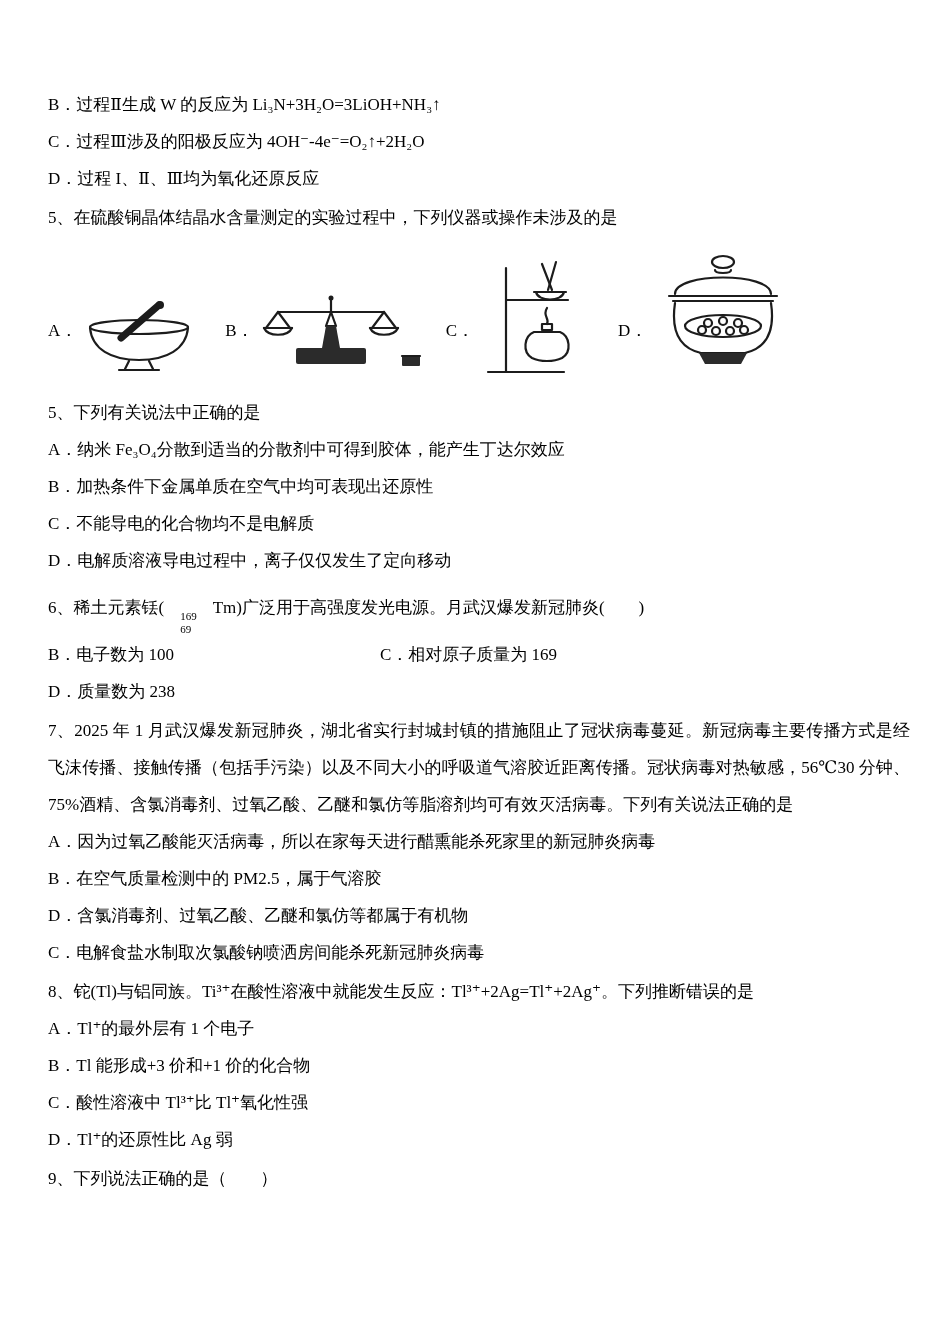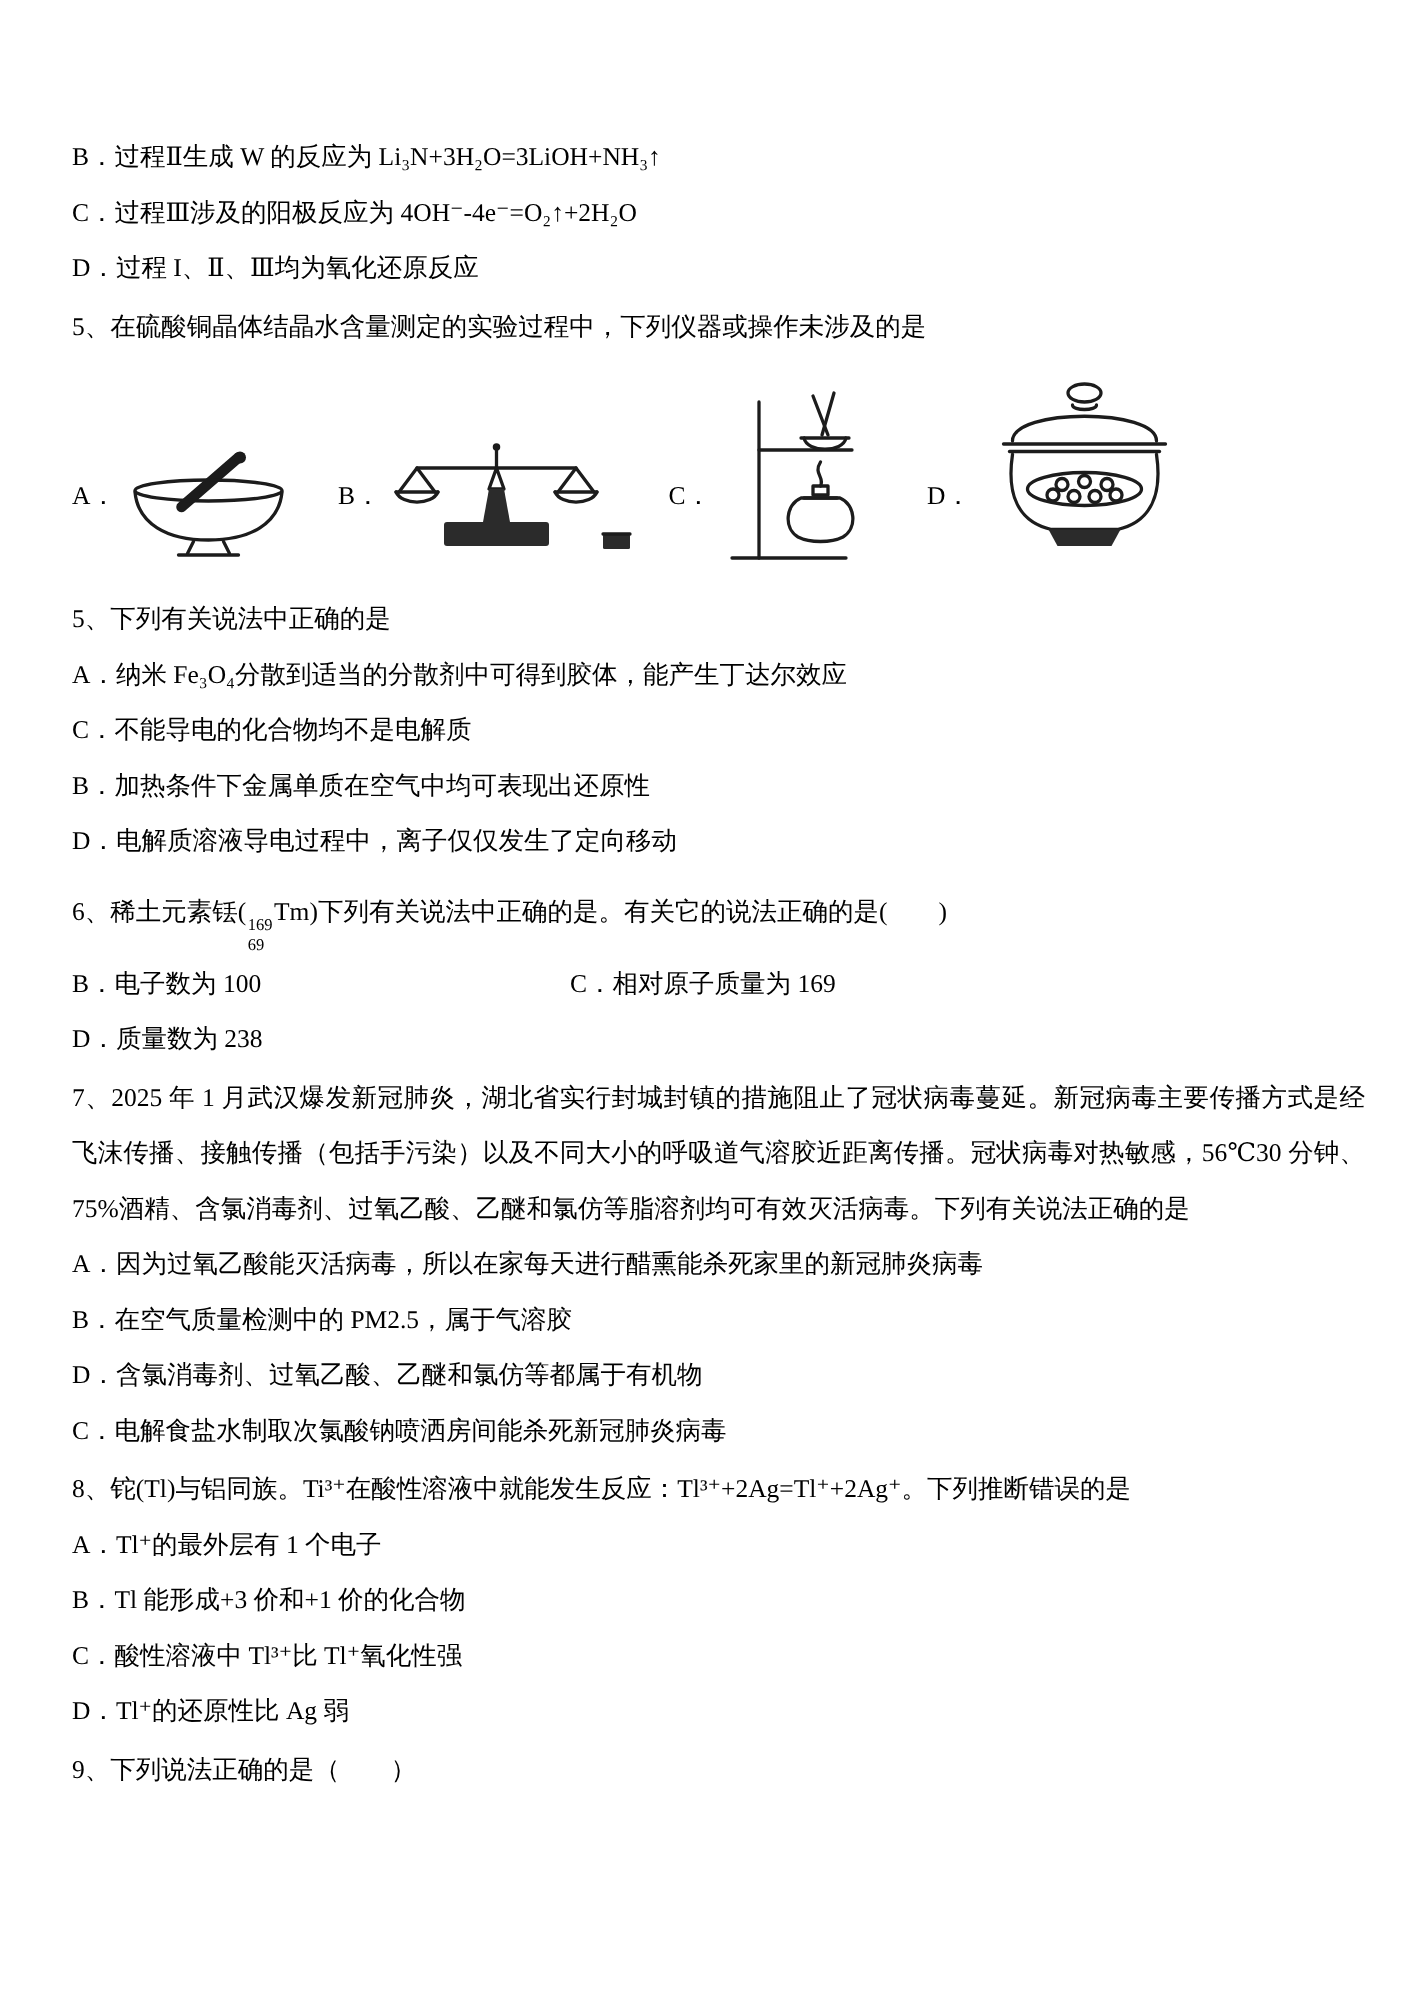--- a/index.html
+++ b/index.html
@@ -36,21 +36,21 @@
   .gap-b { margin-right: 24px; }
   .gap-c { margin-right: 26px; }
   
   .isotope {
     display: inline-flex;
     flex-direction: column;
     align-items: flex-start;
     vertical-align: -7px;
     line-height: 1.15;
     font-size: 11px;
-    margin: 0 1px;
+    margin: 0 16px;
   }
   .q6-stem { margin-top: 10px; }
   
   .opt-grid {
     display: grid;
     grid-template-columns: 332px 1fr;
   }
   svg .ink { stroke: #1c1c1c; fill: none; stroke-width: 2.2; stroke-linecap: round; stroke-linejoin: round; }
   svg .ink-thick { stroke: #1c1c1c; fill: none; stroke-width: 7; stroke-linecap: round; }
   svg .fill-dark { fill: #2b2b2b; stroke: none; }
@@ -135,29 +135,29 @@
         <circle class="ink" cx="77" cy="79" r="4" stroke-width="1.4"></circle>
         <circle class="ink" cx="91" cy="78" r="4" stroke-width="1.4"></circle>
         <path class="fill-dark" d="M46 101 L94 101 L88 112 L52 112 Z"></path>
       </svg>
     </div>
 
   </div>
 
   <div class="line stem">5、下列有关说法中正确的是</div>
   <div class="line opt-line">A．纳米 Fe₃O₄分散到适当的分散剂中可得到胶体，能产生丁达尔效应</div>
+  <div class="line opt-line">B．加热条件下金属单质在空气中均可表现出还原性</div>
   <div class="line opt-line">C．不能导电的化合物均不是电解质</div>
-  <div class="line opt-line">B．加热条件下金属单质在空气中均可表现出还原性</div>
   <div class="line opt-line">D．电解质溶液导电过程中，离子仅仅发生了定向移动</div>
 
   <div class="line stem q6-stem">
     <span>6、稀土元素铥(</span><span class="isotope">
         <span>169</span>
         <span>69</span>
-      </span><span>Tm)下列有关说法中正确的是。有关它的说法正确的是(　　)</span>
+      </span><span>Tm)广泛用于高强度发光电源。月武汉爆发新冠肺炎(　　)</span>
   </div>
   <div class="opt-grid">
     <div class="line opt-line">B．电子数为 100</div>
     <div class="line opt-line">C．相对原子质量为 169</div>
     <div class="line opt-line">D．质量数为 238</div>
   </div>
 
   <div class="line stem">7、2025 年 1 月武汉爆发新冠肺炎，湖北省实行封城封镇的措施阻止了冠状病毒蔓延。新冠病毒主要传播方式是经飞沫传播、接触传播（包括手污染）以及不同大小的呼吸道气溶胶近距离传播。冠状病毒对热敏感，56℃30 分钟、75%酒精、含氯消毒剂、过氧乙酸、乙醚和氯仿等脂溶剂均可有效灭活病毒。下列有关说法正确的是</div>
   <div class="line opt-line">A．因为过氧乙酸能灭活病毒，所以在家每天进行醋熏能杀死家里的新冠肺炎病毒</div>
   <div class="line opt-line">B．在空气质量检测中的 PM2.5，属于气溶胶</div>

